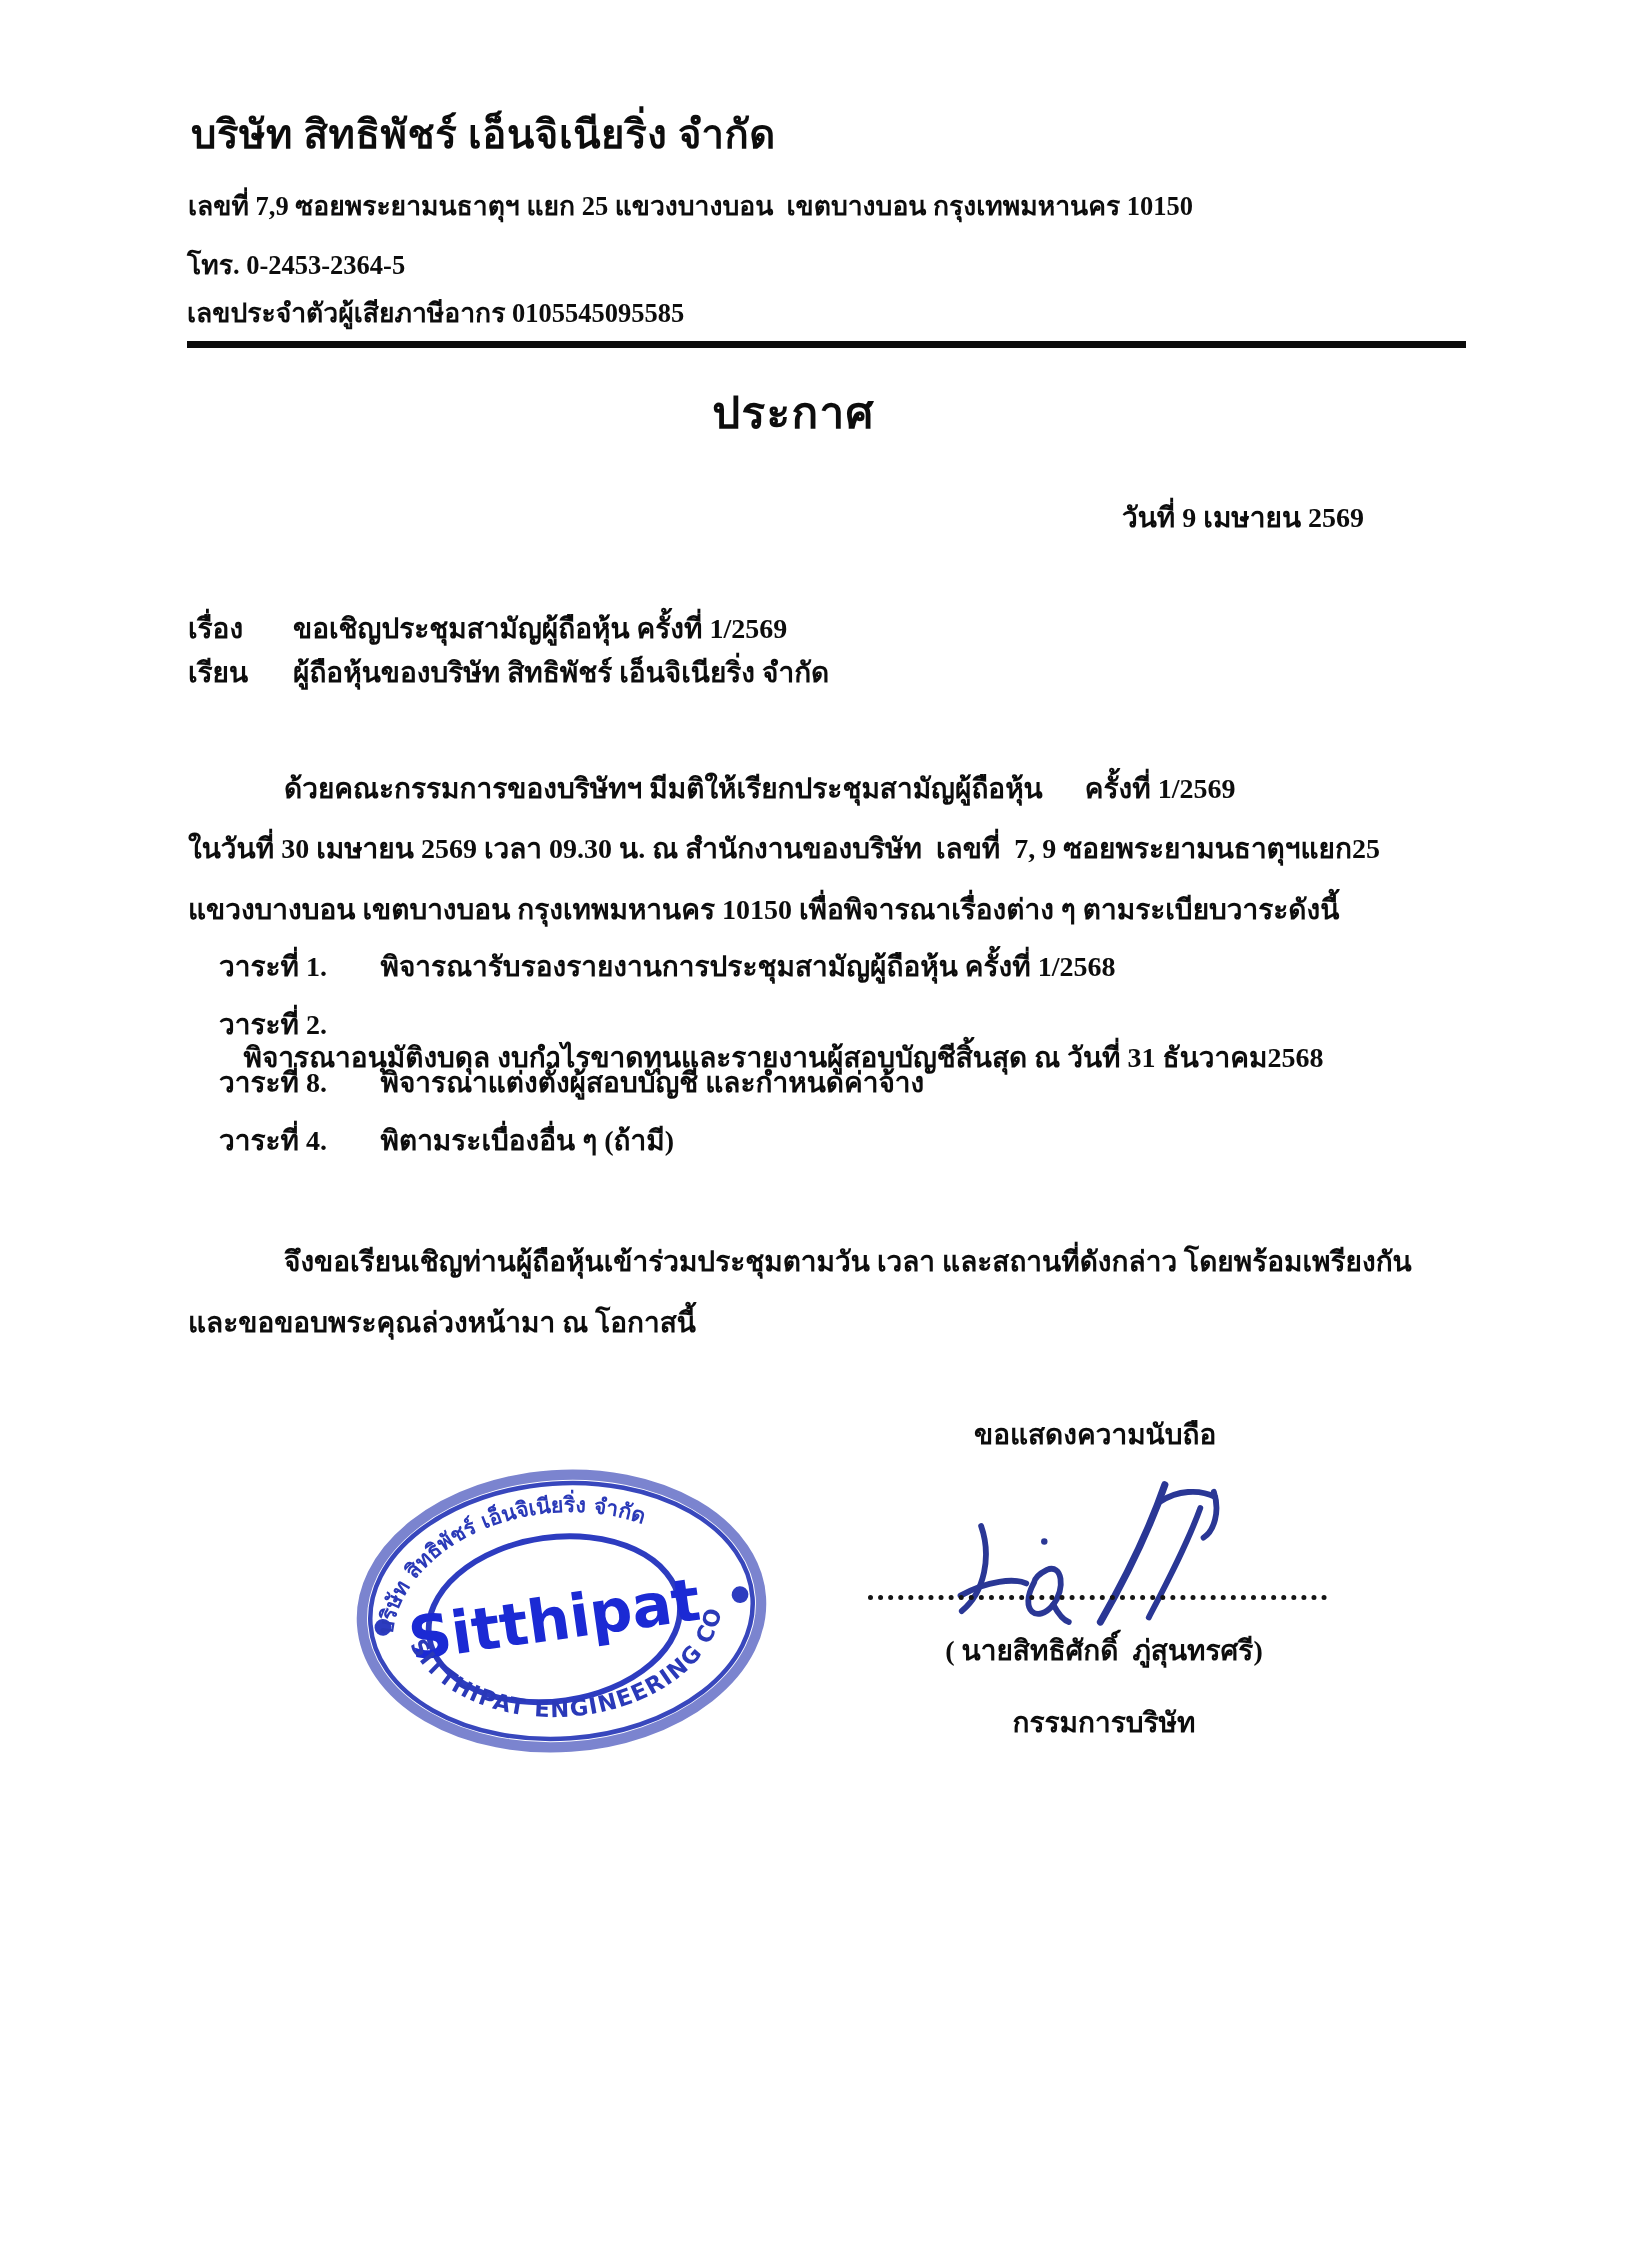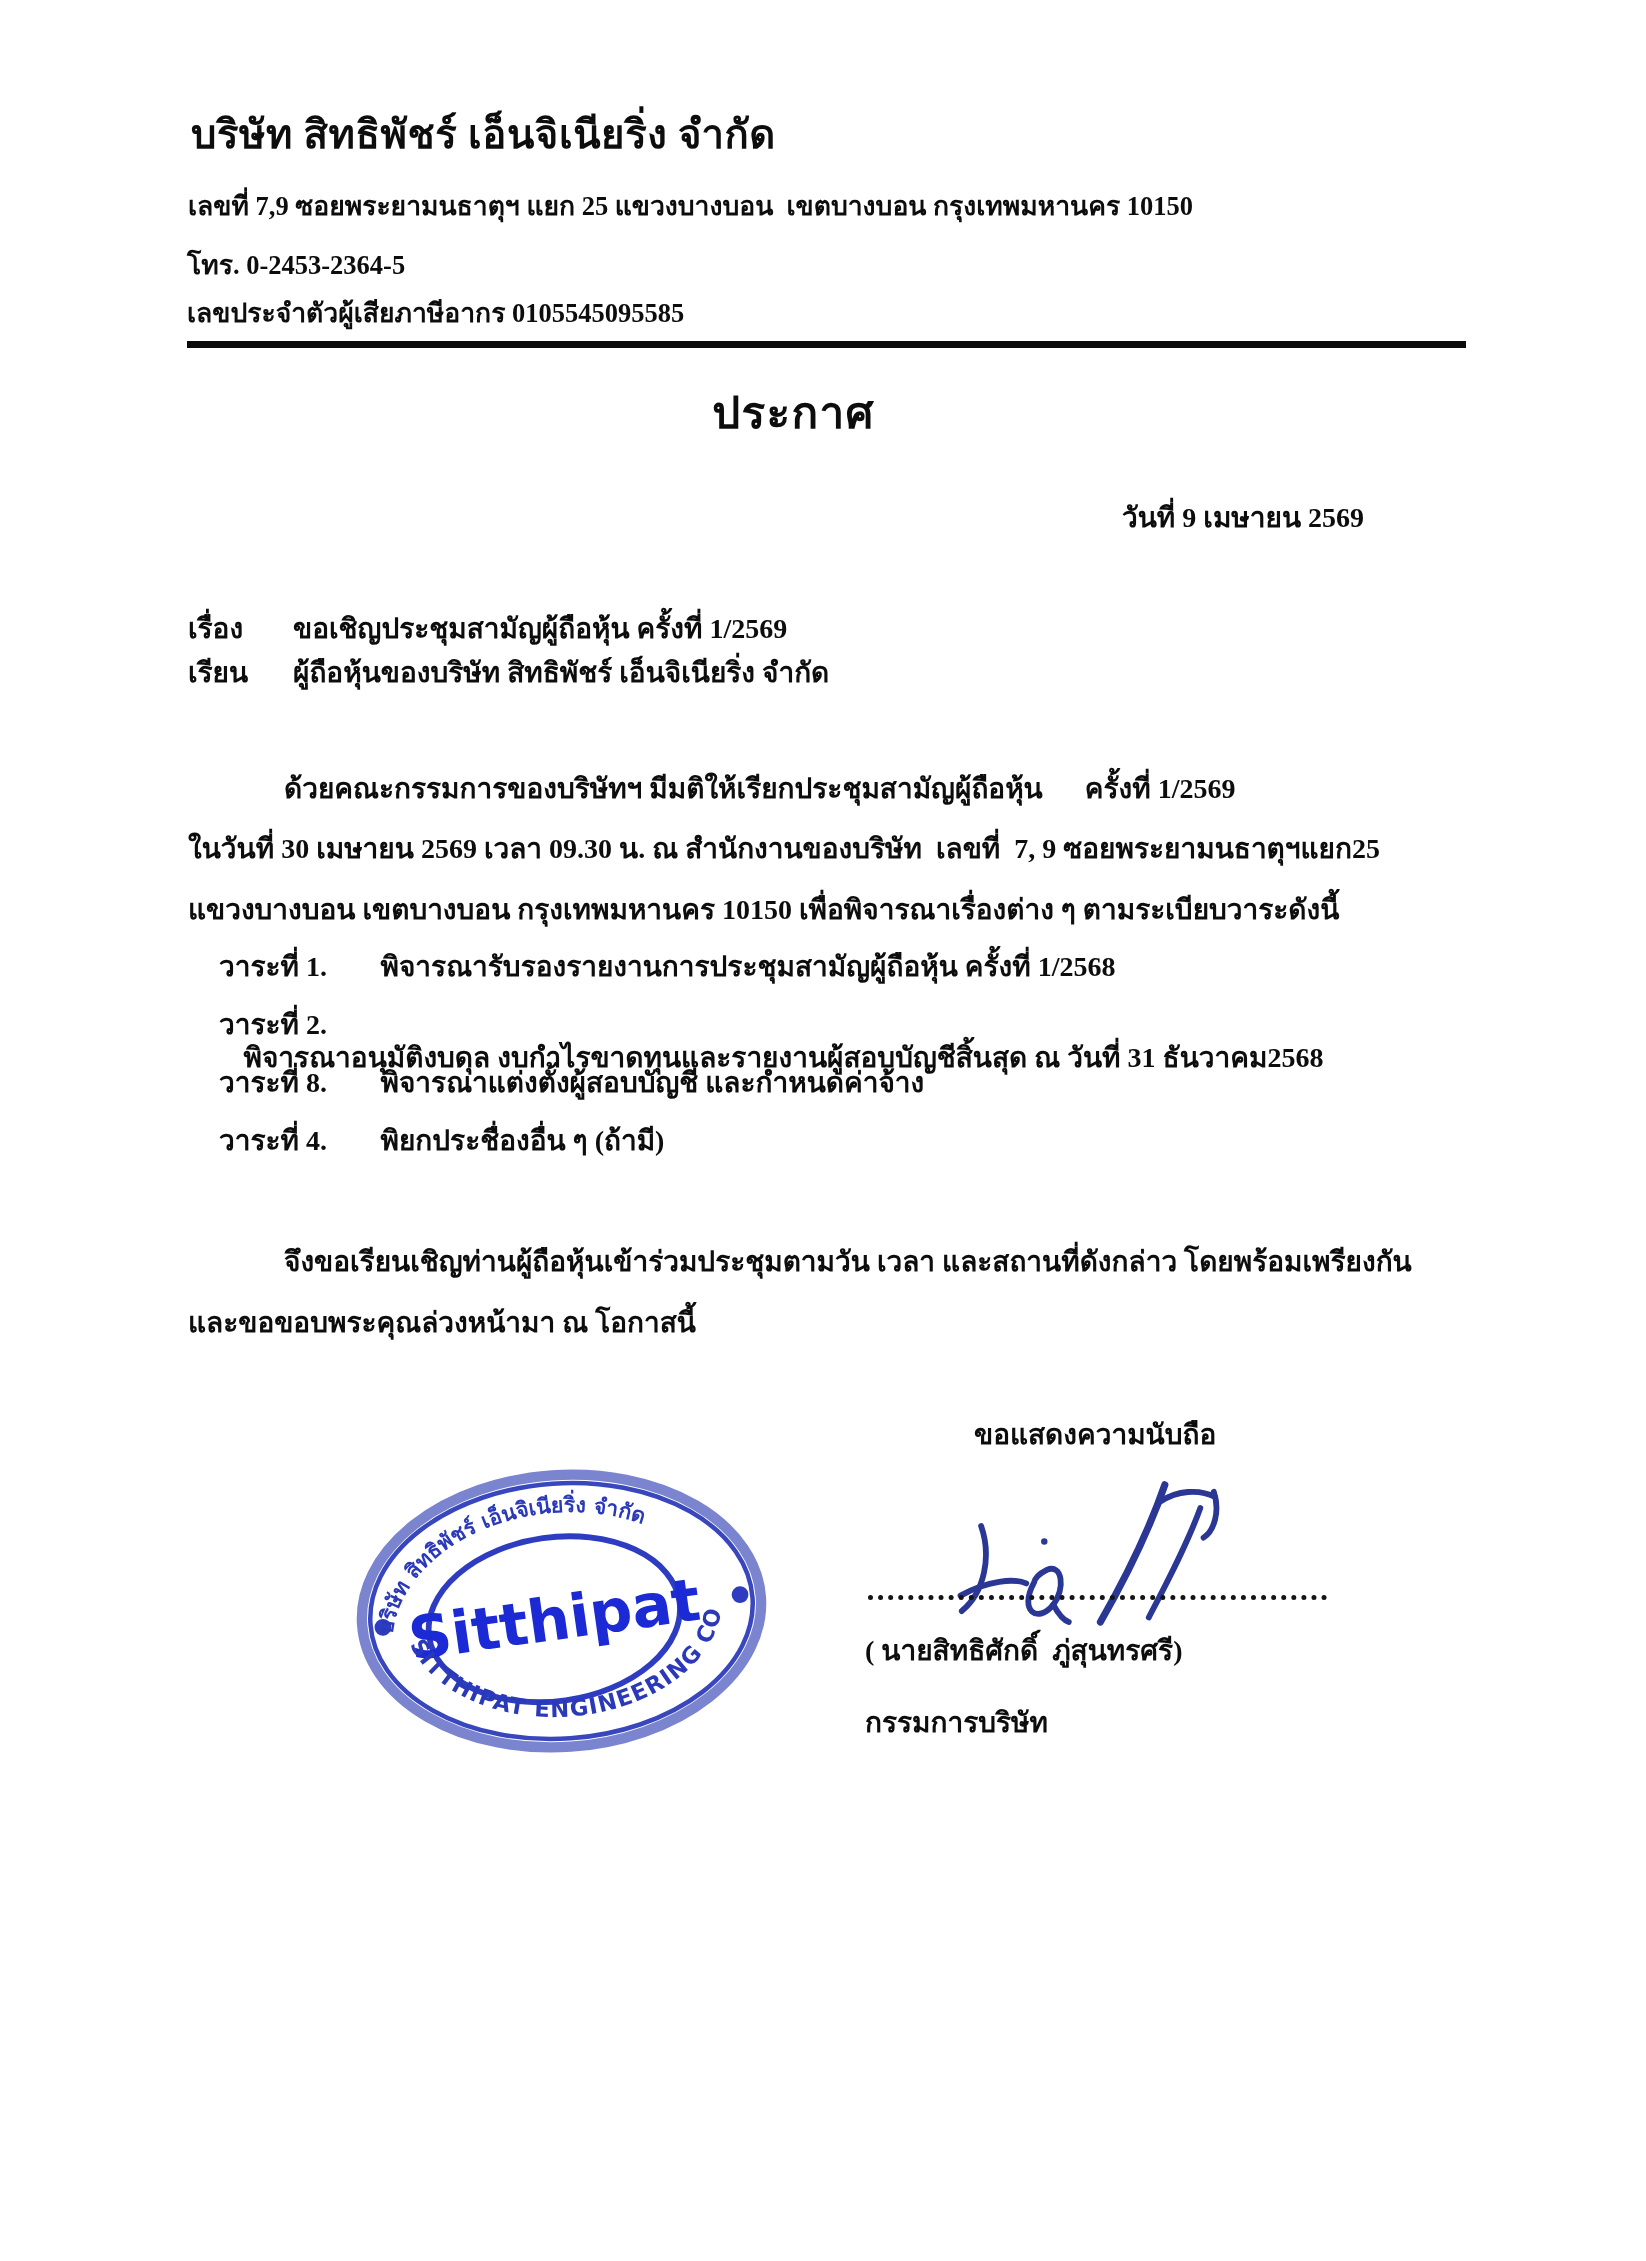--- a/index.html
+++ b/index.html
@@ -15,21 +15,21 @@
   .b{font-weight:bold;}
   .company-name{font-size:40px;letter-spacing:0.6px;}
   .hline{font-size:26.5px;}
   .rule{background:#0b0b0b;height:7px;}
   .doc-title{font-size:44px;text-align:center;letter-spacing:1.3px;}
   .body-line{font-size:28px;}
   .agenda-row{display:flex;font-size:28px;}
   .agenda-label{min-width:137px;flex:0 0 auto;}
   .agenda-text{margin-left:24.5px;}
   .label-col{display:inline-block;min-width:105px;}
-  .sig-block{width:478px;font-size:28px;}
+  .sig-block{width:478px;text-align:center;font-size:28px;}
   .dotline{border-bottom:5.8px dotted #141414;}
 </style>
 </head>
 <body>
 
 <div class="page">
 
   <div class="abs t b company-name" style="left:191px;top:111px;">บริษัท สิทธิพัชร์ เอ็นจิเนียริ่ง จำกัด</div>
   <div class="abs t b hline" style="left:188px;top:191px;">เลขที่ 7,9 ซอยพระยามนธาตุฯ แยก 25 แขวงบางบอน  เขตบางบอน กรุงเทพมหานคร 10150</div>
   <div class="abs t b hline" style="left:187px;top:250px;">โทร. 0-2453-2364-5</div>
@@ -53,21 +53,21 @@
   <div class="abs agenda-row b" style="left:219px;top:1008px;flex-direction:column;">
     <span class="agenda-label t">วาระที่ 2.</span>
     <span class="agenda-text t">พิจารณาอนุมัติงบดุล งบกำไรขาดทุนและรายงานผู้สอบบัญชีสิ้นสุด ณ วันที่ 31 ธันวาคม2568</span>
   </div>
   <div class="abs agenda-row b" style="left:219px;top:1066px;">
     <span class="agenda-label t">วาระที่ 8.</span>
     <span class="agenda-text t">พิจารณาแต่งตั้งผู้สอบบัญชี และกำหนดค่าจ้าง</span>
   </div>
   <div class="abs agenda-row b" style="left:219px;top:1124px;">
     <span class="agenda-label t">วาระที่ 4.</span>
-    <span class="agenda-text t">พิยกประชื่องอื่น ๆ (ถ้ามี)</span>
+    <span class="agenda-text t">พิตามระเบื่องอื่น ๆ (ถ้ามี)</span>
   </div>
 
   <div class="abs t b body-line" style="left:284px;top:1245px;">จึงขอเรียนเชิญท่านผู้ถือหุ้นเข้าร่วมประชุมตามวัน เวลา และสถานที่ดังกล่าว โดยพร้อมเพรียงกัน</div>
   <div class="abs t b body-line" style="left:188px;top:1306px;">และขอขอบพระคุณล่วงหน้ามา ณ โอกาสนี้</div>
 
   <div class="abs t b body-line" style="left:974px;top:1418px;">ขอแสดงความนับถือ</div>
 
   <svg class="abs" style="left:341px;top:1460px;" width="441" height="302" viewBox="0 0 684 468">
     <g transform="rotate(-4 342 234)">
       <ellipse cx="342" cy="234" rx="310" ry="211" fill="none" stroke="#7b84cf" stroke-width="16"></ellipse>

